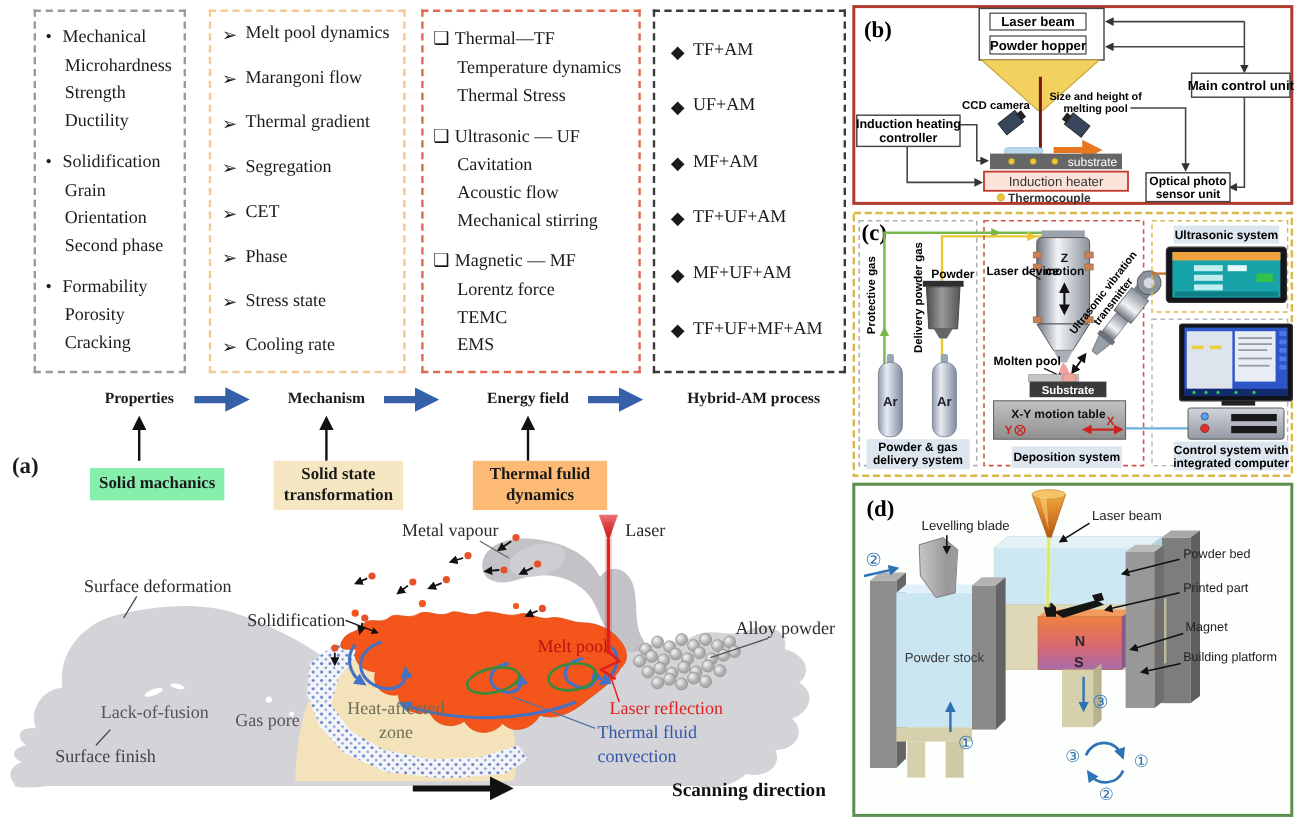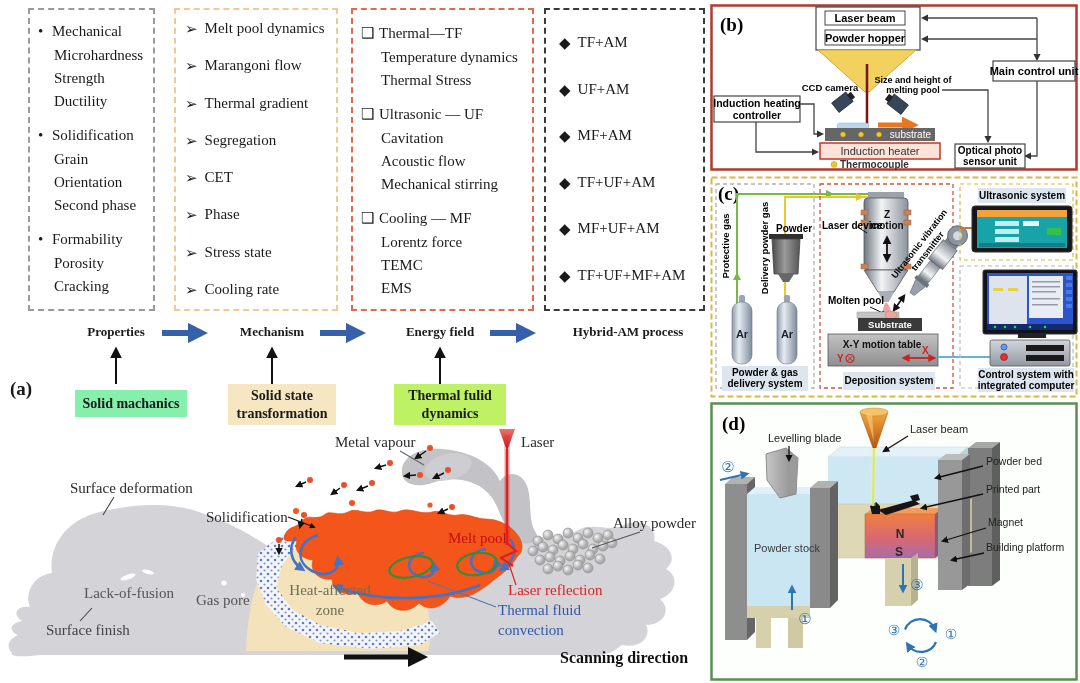--- a/index.html
+++ b/index.html
@@ -91,21 +91,21 @@
       <div class="itm">Temperature dynamics</div>
       <div class="itm">Thermal Stress</div>
     </div>
     <div class="grp">
       <div class="ttl"><span class="blt" style="width:18px">❑</span><span>Ultrasonic — UF</span></div>
       <div class="itm">Cavitation</div>
       <div class="itm">Acoustic flow</div>
       <div class="itm">Mechanical stirring</div>
     </div>
     <div class="grp">
-      <div class="ttl"><span class="blt" style="width:18px">❑</span><span>Cooling — MF</span></div>
+      <div class="ttl"><span class="blt" style="width:18px">❑</span><span>Magnetic — MF</span></div>
       <div class="itm">Lorentz force</div>
       <div class="itm">TEMC</div>
       <div class="itm">EMS</div>
     </div>
   </div>
 
   <div class="bx" style="left:544px;top:8px;width:161px;height:303px;border-color:#3a3a3a;">
     <div class="hybcol" style="padding:24px 0 24px 13px;">
       <div class="mrow">
           <span>◆</span>
@@ -158,21 +158,21 @@
 
   <div class="pa-label" style="left:10px;top:378px;">(a)</div>
 
   <div class="tag" style="left:75px;top:390px;width:112px;height:27px;background:#86efac;">
     <span>Solid machanics</span>
   </div>
   <div class="tag" style="left:228px;top:384px;width:108px;height:41px;background:#f6e7c2;">
     <span>Solid state</span>
     <span>transformation</span>
   </div>
-  <div class="tag" style="left:394px;top:384px;width:112px;height:41px;background:#bef264;">
+  <div class="tag" style="left:394px;top:384px;width:112px;height:41px;background:#fdba74;">
     <span>Thermal fulid</span>
     <span>dynamics</span>
   </div>
 
   <svg class="abs" style="left:0;top:425px;" width="710" height="258">
     <defs>
       <marker id="mA" viewBox="0 0 10 10" refX="7" refY="5" markerWidth="5" markerHeight="5" orient="auto">
           <path d="M0 0L10 5L0 10z" fill="#111"></path>
         </marker>
       <marker id="mAb" viewBox="0 0 10 10" refX="6" refY="5" markerWidth="4" markerHeight="4" orient="auto">

